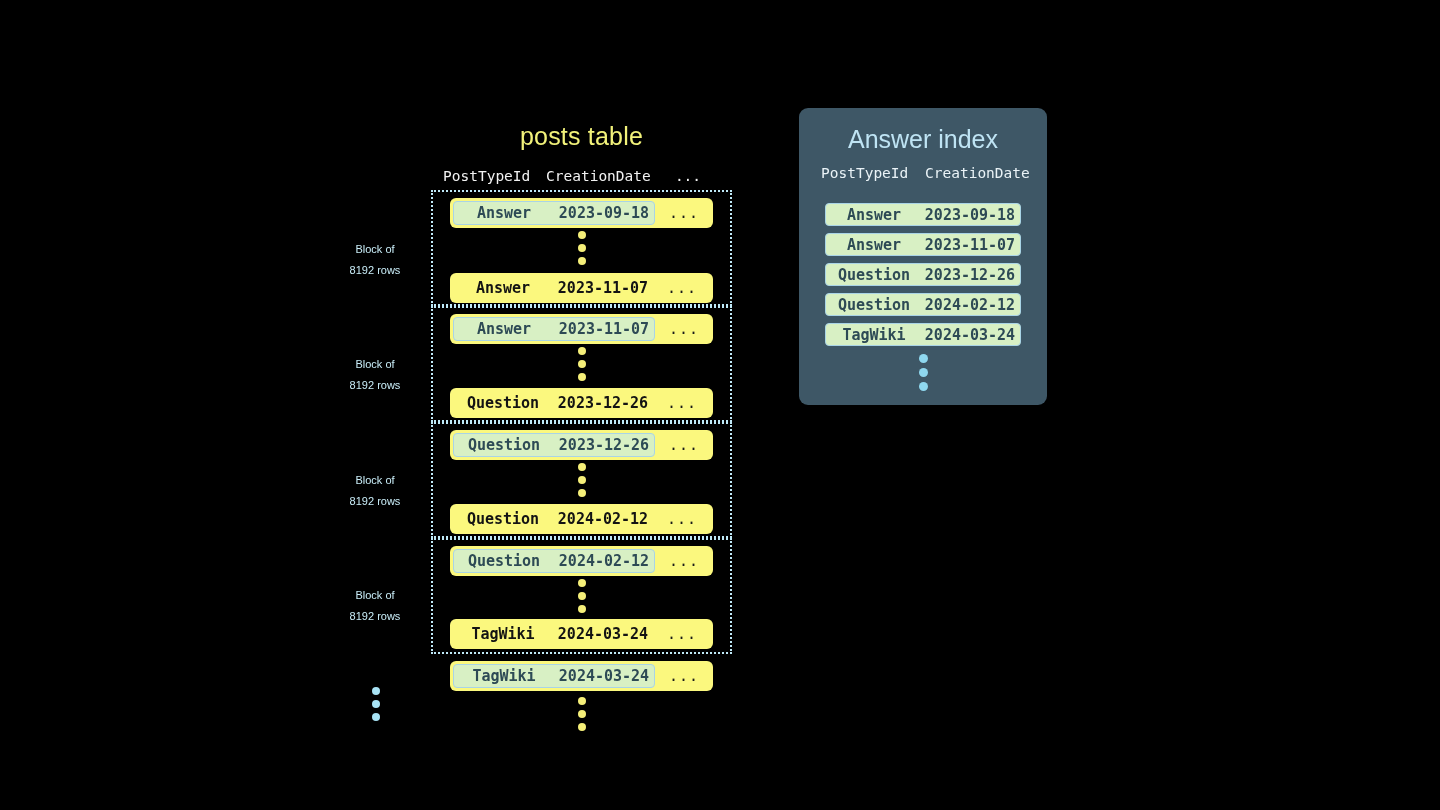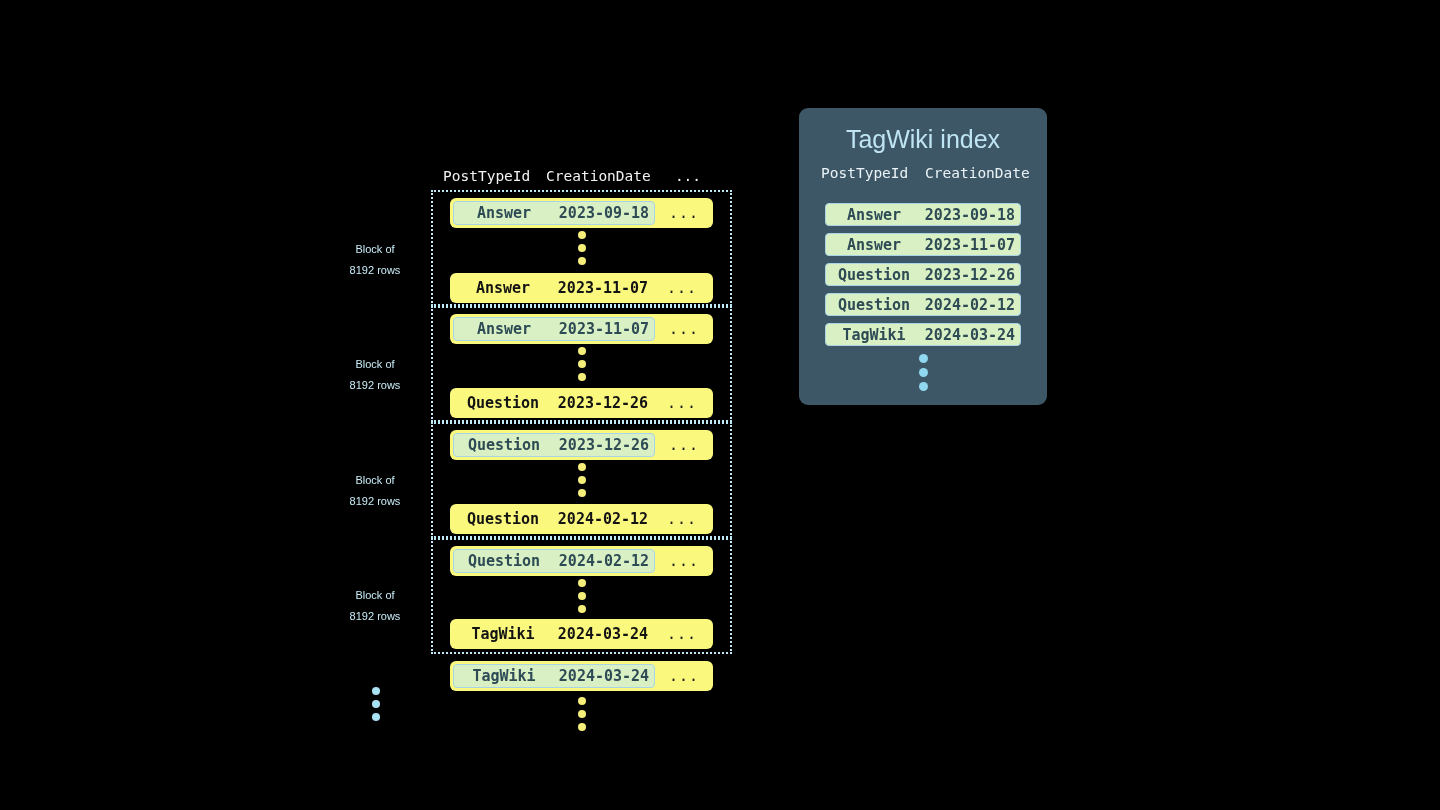--- a/index.html
+++ b/index.html
@@ -204,20 +204,21 @@
     height: 9px;
     border-radius: 50%;
     background: #8fd8ef;
   }
 </style>
 </head>
 <body>
 
 <div class="stage">
 
+  <div class="posts-title">posts table</div>
 
   <div class="posts-header">
     <span class="h-type">PostTypeId</span>
     <span class="h-date">CreationDate</span>
     <span class="h-ell">...</span>
   </div>
 
   <div class="block" style="top:190px; height:116px;"></div>
   <div class="block-label" style="left:300px; top:239px;">
     <div>Block of</div>
@@ -331,21 +332,21 @@
       <i></i>
       <i></i>
   </div>
   <div class="vdots blue" style="left:371px; top:687px;">
     <i></i>
       <i></i>
       <i></i>
   </div>
 
   <div class="index-panel">
-    <div class="index-title">TagWiki index</div>
+    <div class="index-title">Answer index</div>
 
     <div class="index-header">
       <span class="ih-type">PostTypeId</span>
       <span class="ih-date">CreationDate</span>
     </div>
 
     <div class="index-rows">
       <div class="index-row">
         <span class="ic-type">Answer</span>
         <span class="ic-date">2023-09-18</span>

